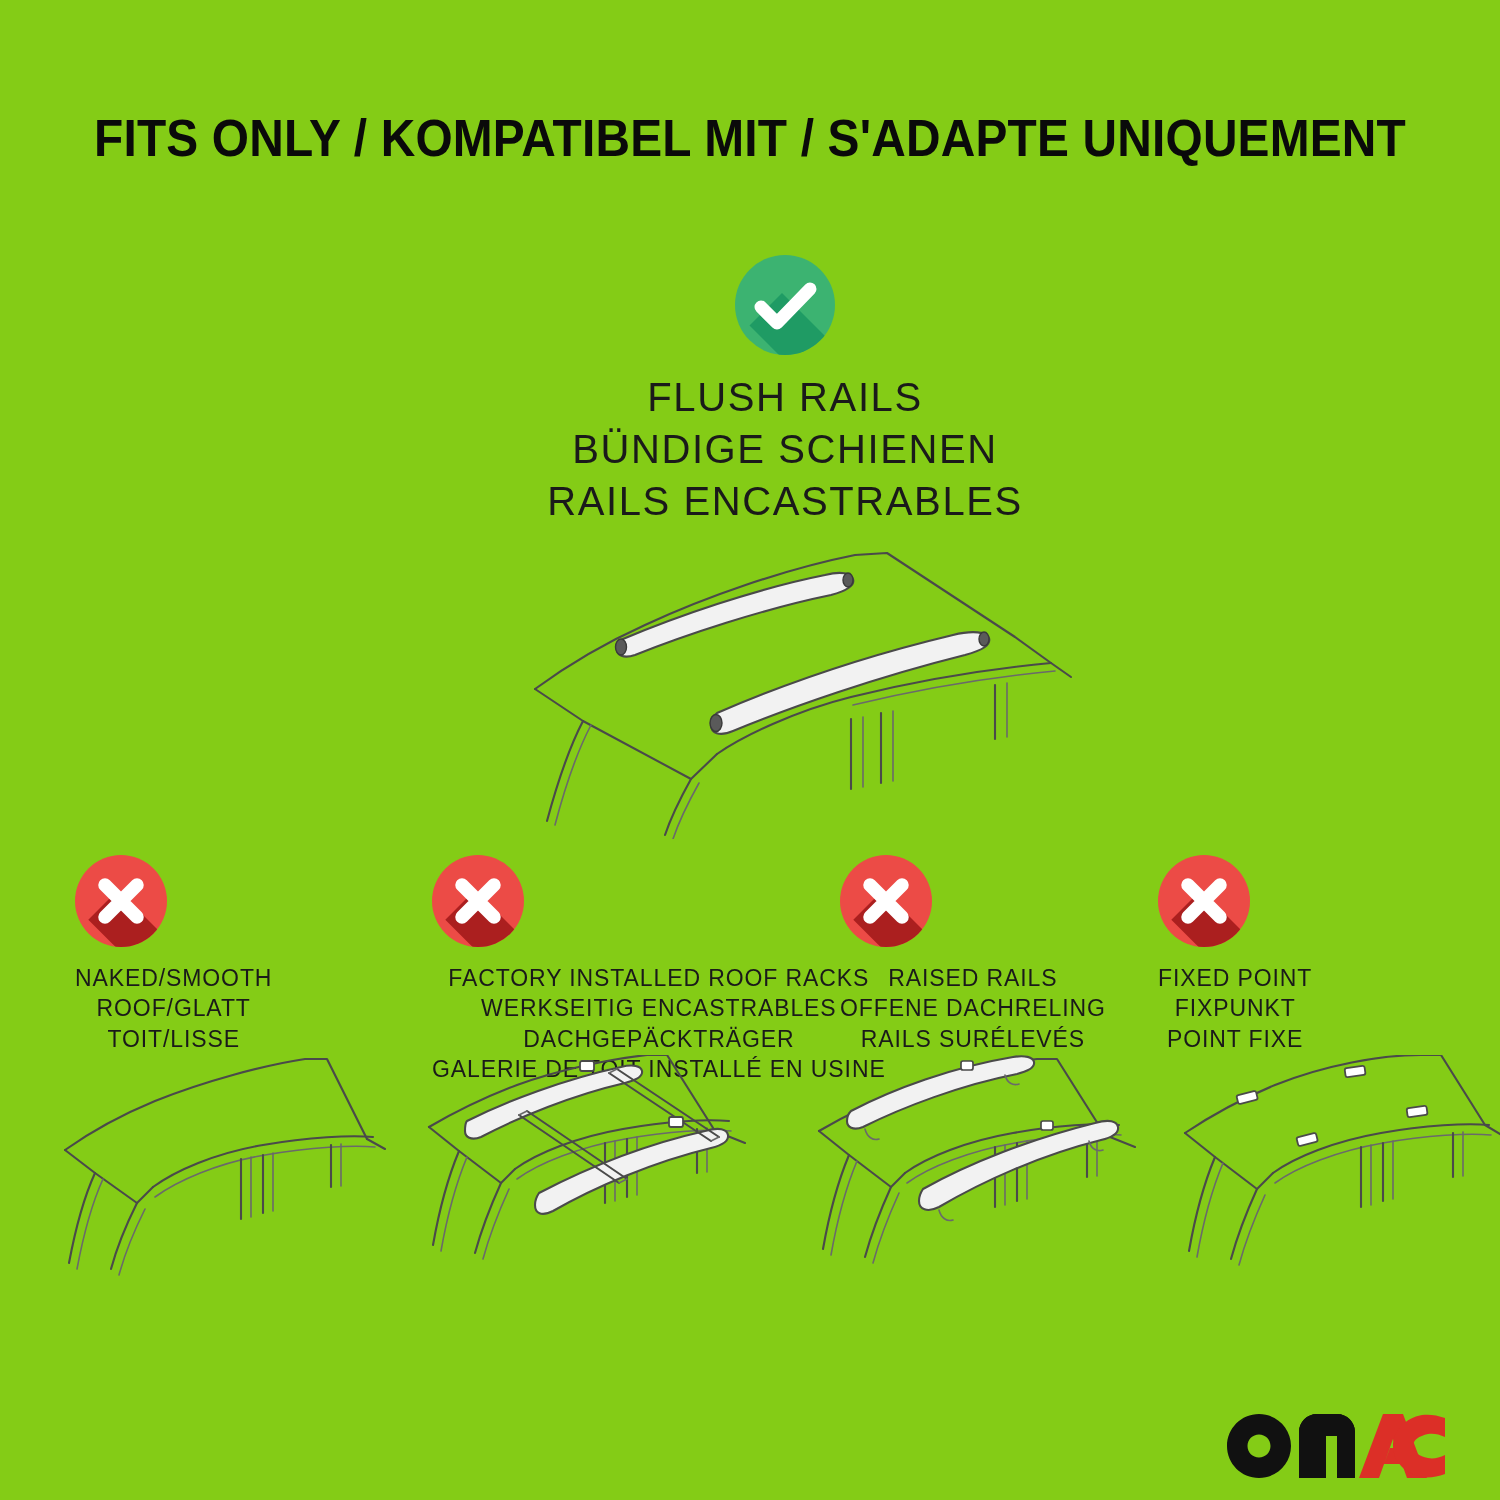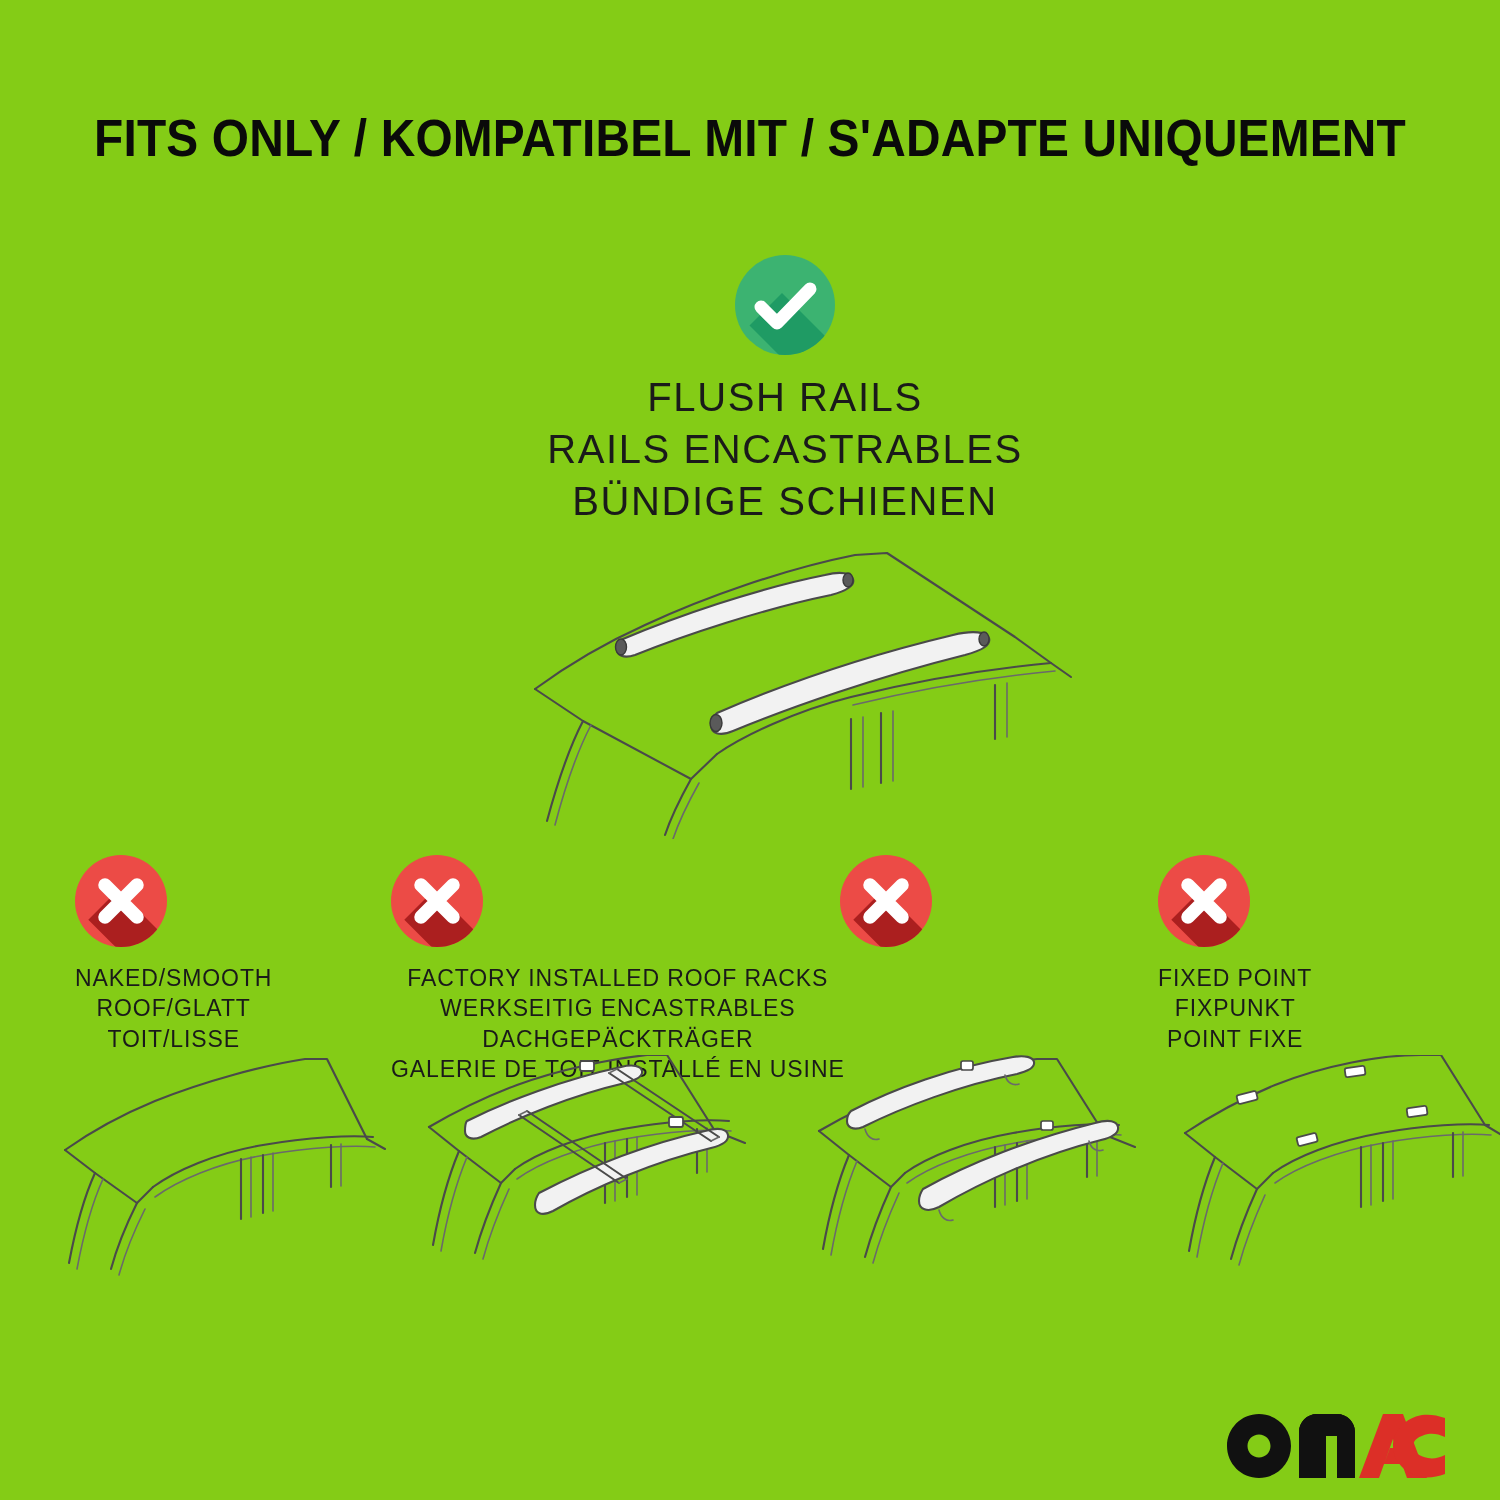--- a/index.html
+++ b/index.html
@@ -100,21 +100,21 @@
     text-align: center;
     color: #1a1a1a;
     font-size: 23px;
     line-height: 1.32;
     letter-spacing: 0.9px;
     white-space: nowrap;
   }
   .col-art { position: absolute; top: 1055px; }
 
   #col-0 { left: 75px;  width: 285px; }
-  #col-1 { left: 391px; width: 420px; }
+  #col-1 { left: 432px; width: 420px; }
   #col-2 { left: 840px; width: 325px; }
   #col-3 { left: 1158px; width: 270px; }
 
   #art-0 { left: 55px;   width: 340px; }
   #art-1 { left: 415px;  width: 355px; }
   #art-2 { left: 805px;  width: 355px; }
   #art-3 { left: 1175px; width: 340px; }
 
   
   #logo {
@@ -145,22 +145,22 @@
 
     <div class="badge" id="hero-badge">
       <div class="shadow"></div>
       <svg class="glyph" viewBox="0 0 100 100">
         <path d="M26 52 L42 68 L75 34" fill="none" stroke="#ffffff" stroke-width="13" stroke-linecap="round" stroke-linejoin="round"></path>
       </svg>
     </div>
 
     <div id="hero-text">
       <div>FLUSH RAILS</div>
+      <div>BÜNDIGE SCHIENEN</div>
       <div>RAILS ENCASTRABLES</div>
-      <div>BÜNDIGE SCHIENEN</div>
     </div>
 
     <div id="hero-art">
       <svg width="580" height="300" viewBox="0 0 580 300">
 
         <path class="ln" d="M40 150 C 70 128 110 104 150 86 C 210 58 290 30 360 16
                             L 392 14 L 520 98 L 556 124"></path>
         <path class="ln" d="M40 150 L 88 182 L 196 240 L 222 215"></path>
         <path class="ln" d="M222 215 C 248 197 300 172 356 158 C 420 142 492 130 556 124"></path>
 
@@ -292,20 +292,25 @@
     </svg>
   </div>
 
   <div class="col" id="col-2">
     <div class="badge">
       <div class="shadow"></div>
       <svg class="glyph" viewBox="0 0 92 92">
         <path d="M30 30 L62 62 M62 30 L30 62" fill="none" stroke="#ffffff" stroke-width="13.5" stroke-linecap="round"></path>
       </svg>
     </div>
+    <div class="col-label">
+      <div>RAISED RAILS</div>
+      <div>OFFENE DACHRELING</div>
+      <div>RAILS SURÉLEVÉS</div>
+    </div>
   </div>
 
   <div class="col-art" id="art-2">
     <svg width="355" height="230" viewBox="0 0 355 230">
       <path class="ln" d="M14 76 C 38 62 70 46 102 34 C 146 18 196 8 232 4
                           L 252 4 L 300 80"></path>
       <path class="ln" d="M14 76 L 44 100 L 86 132 L 100 118"></path>
       <path class="ln" d="M100 118 C 122 102 162 86 208 78 C 252 70 292 68 314 70"></path>
       <path class="ln-thin" d="M102 128 C 124 112 164 96 210 88 C 254 80 294 78 316 80"></path>
       <path class="ln" d="M300 80 L 330 92"></path>

